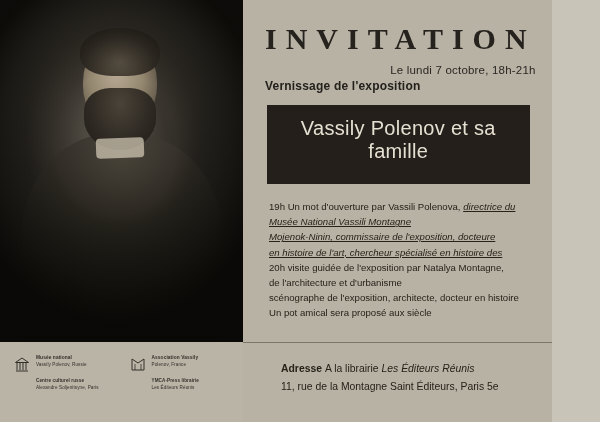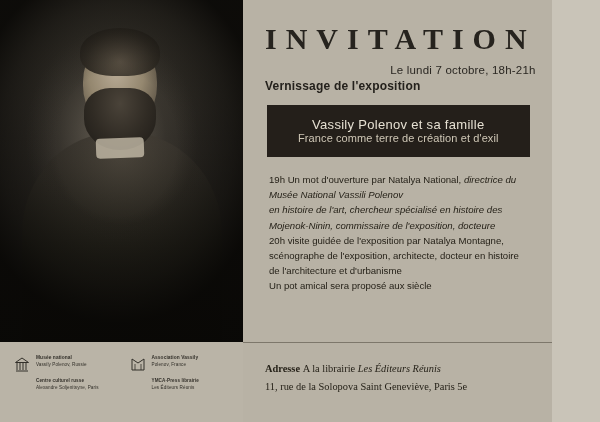--- a/index.html
+++ b/index.html
@@ -180,63 +180,63 @@
     margin-bottom: 12px;
   }
   .dark-band {
     background: #241f1a;
     color: #ded7c8;
     padding: 12px 10px 13px 10px;
     text-align: center;
     margin: 0 6px 0 2px;
   }
   .band-title {
-    font-size: 13px;
+    font-size: 20px;
     letter-spacing: .3px;
-    margin-bottom: 0;
+    margin-bottom: 8px;
     color: #e6e0d2;
     font-family: "Liberation Sans", sans-serif;
   }
   .band-sub {
     font-size: 11px;
     color: #cfc7b6;
     letter-spacing: .1px;
   }
   .program {
     margin: 16px 6px 0 4px;
     font-size: 9.6px;
     line-height: 1.48;
     color: #262219;
   }
   .program p {
     margin: 0 0 1px 0;
   }
   .program em {
     font-style: italic;
+    text-decoration: underline;
   }
   .divider {
     position: absolute;
     left: 0;
     right: 0;
     top: 342px;
     height: 1px;
     background: #7d776b;
   }
   .address {
     position: absolute;
-    left: 0;
+    left: 16px;
     top: 343px;
     width: 100%;
     height: 79px;
     box-sizing: border-box;
     padding: 18px 14px 0 22px;
     color: #262219;
     font-size: 10.4px;
     line-height: 1.5;
-    font-family: Liberation Serif, serif;
   }
   .address .a-line1 { margin: 0 0 2px 0; }
   .address .a-line2 { margin: 0; }
   .address em { font-style: italic; }
 </style>
 </head>
 <body>
 
 <div class="poster">
 
@@ -282,36 +282,35 @@
   </div>
 
   <div class="content">
     <div class="content-inner">
       <div class="title-invitation">INVITATION</div>
       <div class="date-line">Le lundi 7 octobre, 18h-21h</div>
       <div class="vernissage">Vernissage de l'exposition</div>
 
       <div class="dark-band">
         <div class="band-title">Vassily Polenov et sa famille</div>
-        <div class="band-sub">France comme terre de création et d'exil</div>
       </div>
 
       <div class="program">
-        <p><span>19h Un mot d'ouverture par Natalya National, </span><em>directrice du</em></p>
-        <p><em>Musée National Vassili Polenov</em></p>
+        <p><span>19h Un mot d'ouverture par Vassili Polenova, </span><em>directrice du</em></p>
+        <p><em>Musée National Vassili Montagne</em></p>
+        <p><em>Mojenok-Ninin, commissaire de l'exposition, docteure</em></p>
         <p><em>en histoire de l'art, chercheur spécialisé en histoire des</em></p>
-        <p><em>Mojenok-Ninin, commissaire de l'exposition, docteure</em></p>
         <p>20h visite guidée de l'exposition par Natalya Montagne,</p>
+        <p>de l'architecture et d'urbanisme</p>
         <p>scénographe de l'exposition, architecte, docteur en histoire</p>
-        <p>de l'architecture et d'urbanisme</p>
         <p>Un pot amical sera proposé aux siècle</p>
       </div>
     </div>
 
     <div class="divider"></div>
 
     <div class="address">
       <p class="a-line1"><strong>Adresse </strong><span>A la librairie </span><em>Les Éditeurs Réunis</em></p>
-      <p class="a-line2">11, rue de la Solopova Saint Geneviève, Paris 5e</p>
+      <p class="a-line2">11, rue de la Montagne Saint Éditeurs, Paris 5e</p>
     </div>
   </div>
 
 </div>
 
 </body></html>

